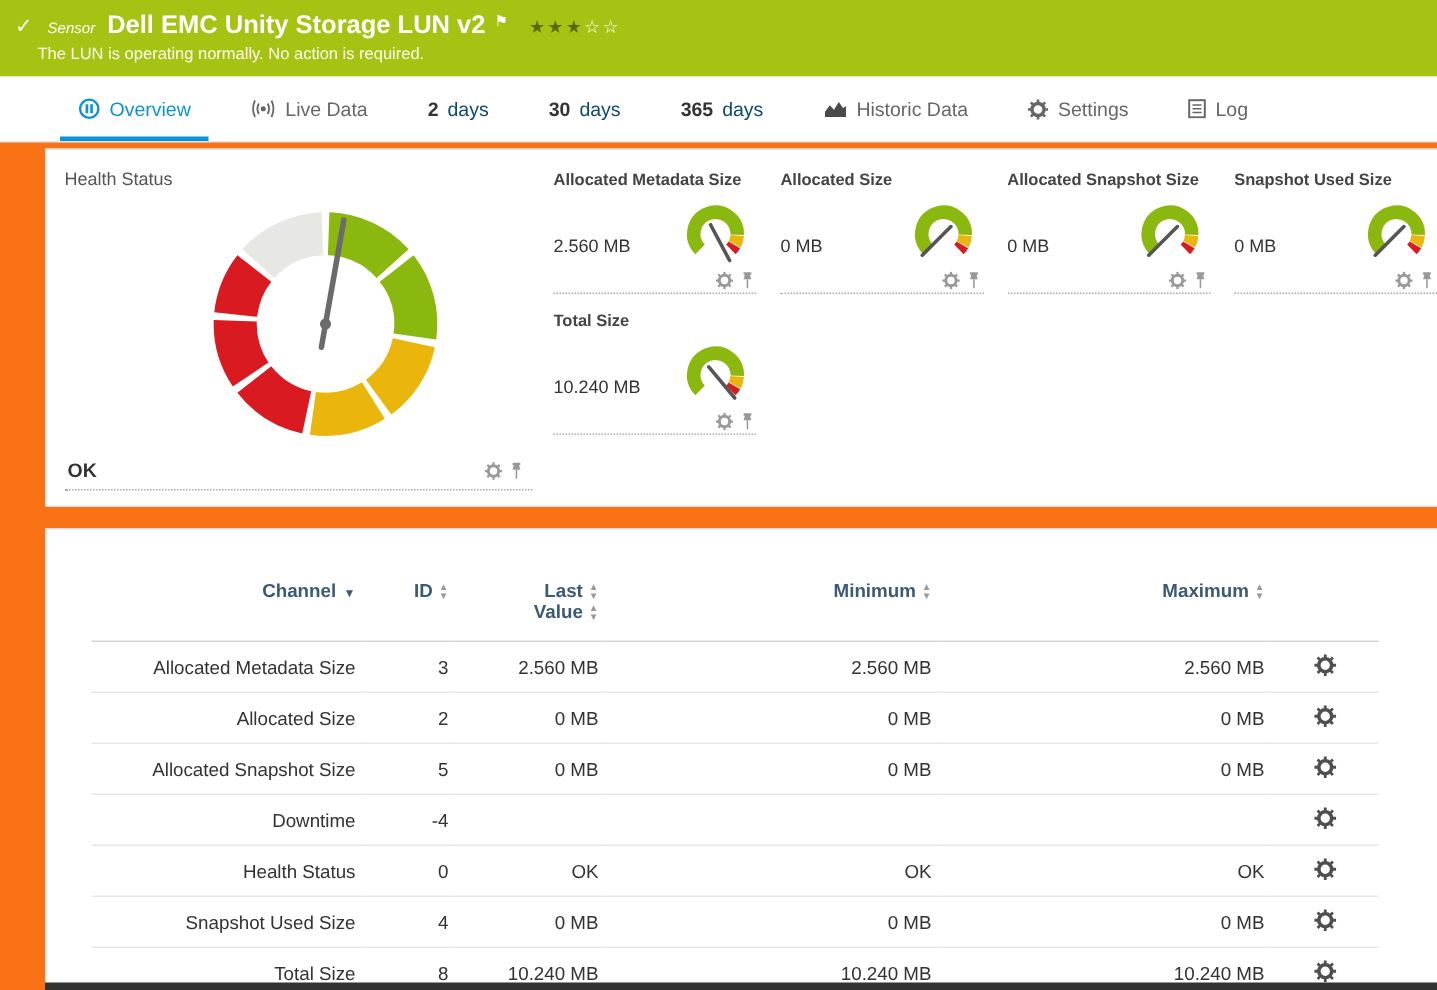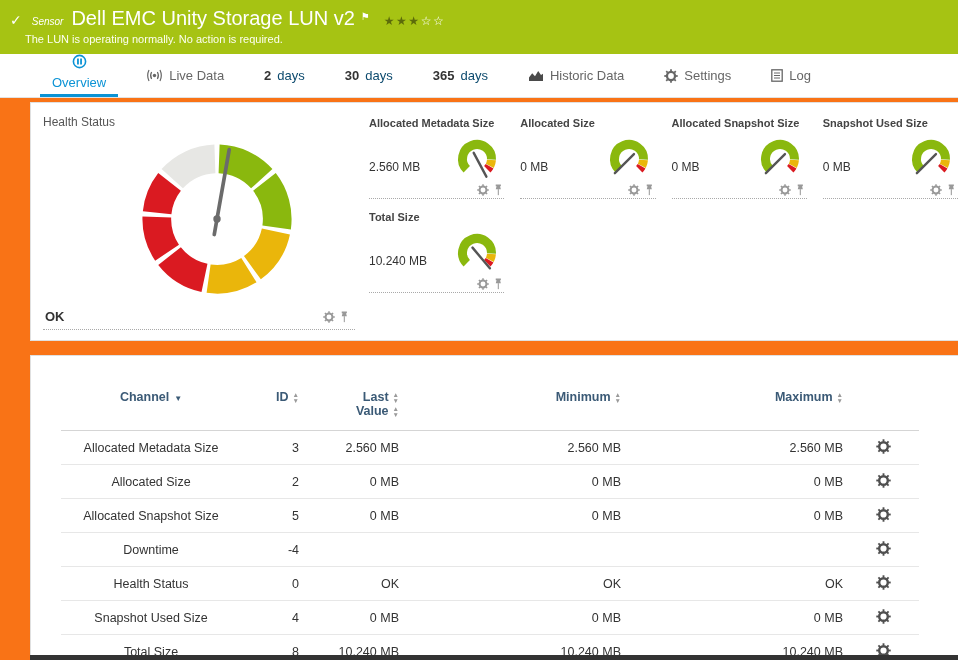--- a/index.html
+++ b/index.html
@@ -5,36 +5,36 @@
   html,body{margin:0;padding:0;}
   body{width:958px;height:660px;overflow:hidden;background:#f0f1f0;
        font-family:"Liberation Sans","DejaVu Sans",sans-serif;}
   .page{width:958px;height:660px;display:flex;flex-direction:column;position:relative;}
 
   
   .banner{background:#a6c313;color:#fff;padding:7px 0 9px 0;flex:0 0 auto;}
   .banner-row1{display:flex;align-items:baseline;padding-left:10px;}
   .check{font-weight:bold;font-size:14px;margin-right:10px;}
   .kind{font-style:italic;font-size:10px;margin-right:8px;}
-  .title{font-weight:normal;font-size:20px;text-align:center;}
+  .title{font-weight:bold;font-size:17px;text-align:center;}
   .flag{font-size:10px;margin-left:6px;position:relative;top:-5px;cursor:pointer;}
   .stars{margin-left:14px;font-size:12px;letter-spacing:1.5px;cursor:pointer;}
   .star.filled{color:#5c6b0a;}
   .star.empty{color:#ffffff;}
   .banner-row2{font-size:11px;color:#fdfff2;padding-left:25px;margin-top:3px;}
 
   
   .tabs{background:#fff;display:flex;align-items:stretch;height:43px;padding-left:40px;
         border-bottom:1px solid #e2e2e2;flex:0 0 auto;}
   .tab{display:flex;align-items:center;gap:6px;padding:0 12px;margin-right:16px;
        font-size:13px;color:#666;cursor:pointer;white-space:nowrap;}
   .tab-icon{display:inline-flex;align-items:center;}
   .tab-num{font-weight:bold;color:#333;}
   .tab-days .tab-label{color:#0c4a6e;}
-  .tab.active{color:#0b93d5;box-shadow:inset 0 -3px 0 #0b93d5;flex-direction:column;}
+  .tab.active{color:#0b93d5;box-shadow:inset 0 -3px 0 #0b93d5;}
 
   
   .content{flex:1;min-height:0;padding:4px 0 0 30px;display:flex;flex-direction:column;background:#f97316;}
   .panel{background:#fff;border:1px solid #e0e0e0;border-right:none;}
 
   
   .panel-gauges{display:flex;padding:12px 0 10px 12px;flex:0 0 auto;}
   .health{width:312px;flex:0 0 auto;display:flex;flex-direction:column;padding-right:14px;}
   .health-label{font-size:12px;color:#555;}
   .big-gauge-wrap{flex:1;display:flex;justify-content:center;}
@@ -54,21 +54,21 @@
   .mini-value{font-size:12px;color:#333;margin-bottom:9px;}
   .mini-gauge svg{display:block;}
   .mini-foot{display:flex;justify-content:flex-end;gap:5px;align-items:center;height:13px;padding-right:2px;}
 
   
   .panel-table{margin-top:14px;flex:1;min-height:0;padding:30px 40px 0 30px;overflow:hidden;}
   .channel-table{width:100%;border-collapse:collapse;table-layout:fixed;}
   .channel-table th{color:#3b5a76;font-size:12.5px;font-weight:bold;padding:4px 4px 12px;
                     vertical-align:top;border-bottom:1px solid #d5d5d5;cursor:pointer;}
   .channel-table td{font-size:12.5px;color:#333;padding:0 4px;height:33px;border-bottom:1px solid #e7e7e7;}
-  .al{text-align:center}.ar{text-align:right}.ac{text-align:center}
+  .al{text-align:right}.ar{text-align:right}.ac{text-align:center}
   .caret{font-size:8px;margin-left:5px;color:#3b5a76;}
   .sortpair{display:inline-block;font-size:6.5px;line-height:5.5px;color:#9a9a9a;
             vertical-align:middle;margin-left:4px;text-align:center;}
   .th-line{white-space:nowrap;}
   .row-gear{cursor:pointer;display:inline-block;}
   .bottom-bar{position:absolute;left:30px;right:0;bottom:0;height:5px;background:#333;}
 </style>
 </head>
 <body>
 

